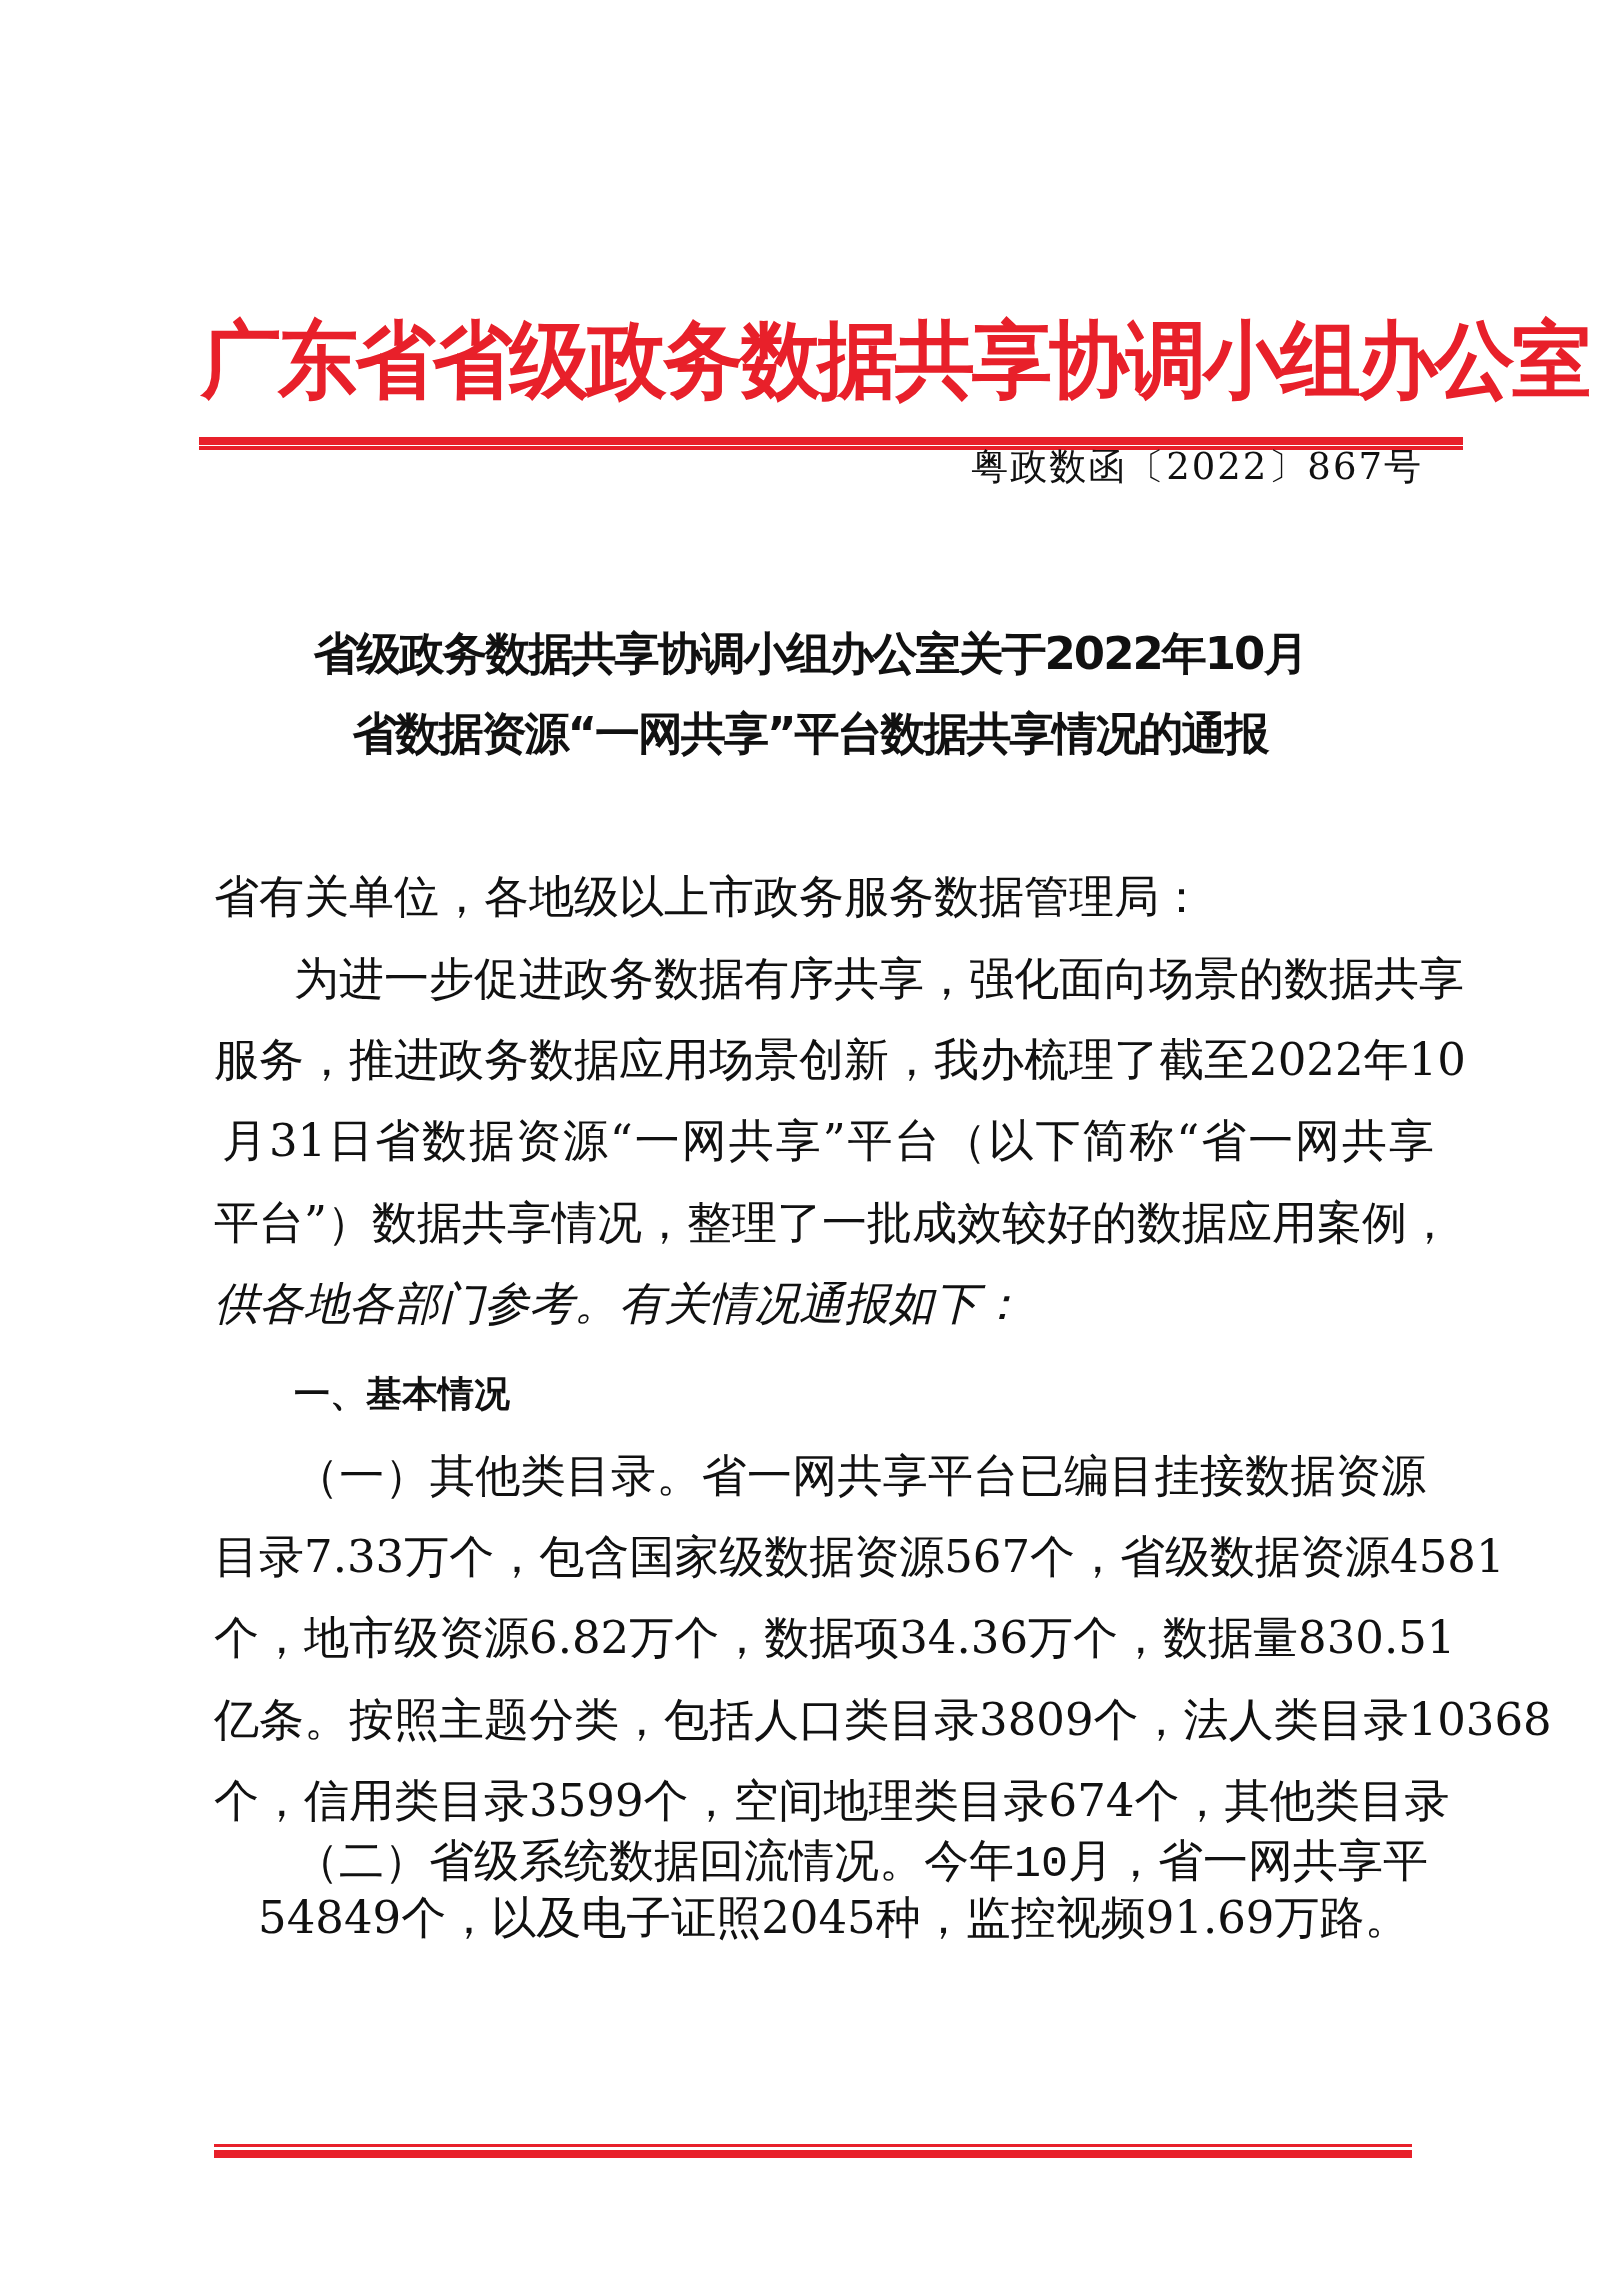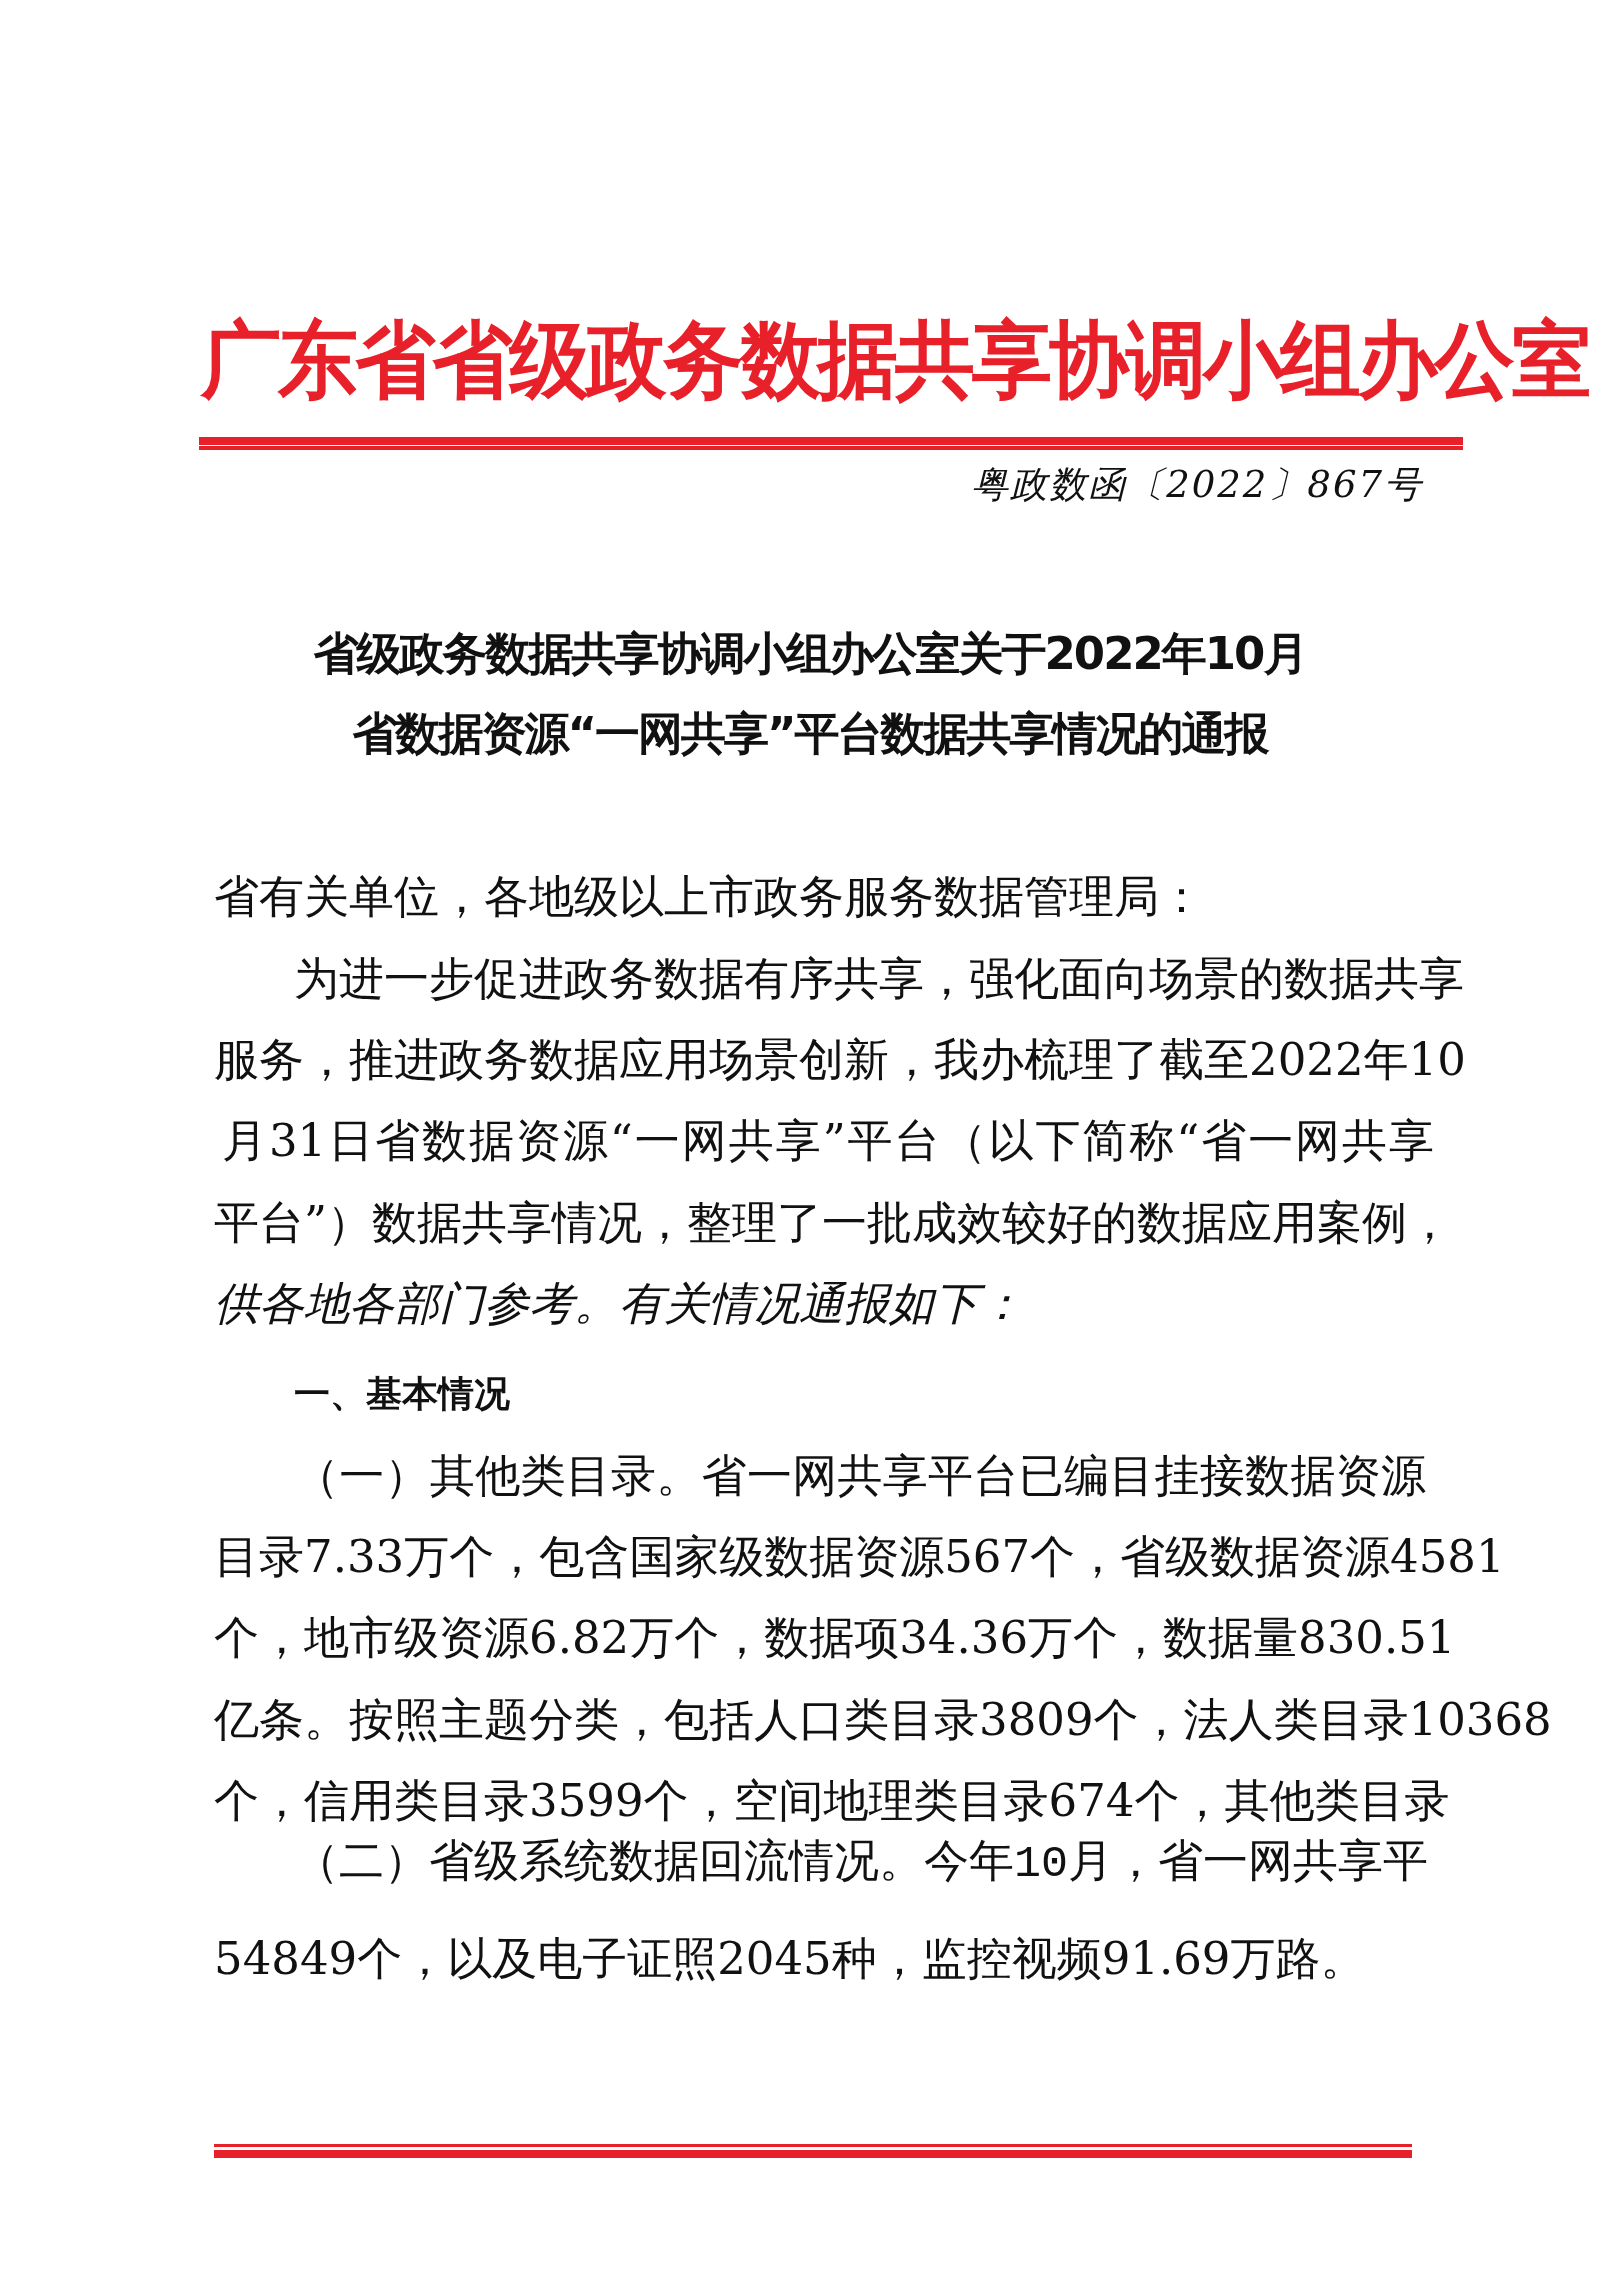--- a/index.html
+++ b/index.html
@@ -7,22 +7,22 @@
     .abs { position: absolute; }
     .org-title {
       left: 201px; top: 312px; width: 1264px; height: 98px;
       color: #E8202A; font-family: "DejaVu Sans", "Liberation Sans", sans-serif;
       font-weight: bold; font-size: 80px; line-height: 98px; text-align: center;
       letter-spacing: -2.9px; transform: scaleY(1.05); transform-origin: center; white-space: nowrap;
     }
     .top-rule { left: 199px; top: 437px; width: 1264px; height: 12.7px; background: #E8202A; }
     .top-rule .gap { position: absolute; left: 0; right: 0; top: 7.8px; height: 1px; background: #ffffff; }
     .doc-number {
-      right: 198px; top: 460px; font-size: 37px; line-height: 49px; white-space: nowrap;
-      font-family: "DejaVu Serif", "Liberation Serif", serif; letter-spacing: 2px; font-style: italic;
+      right: 198px; top: 442px; font-size: 37px; line-height: 49px; white-space: nowrap;
+      font-family: "DejaVu Serif", "Liberation Serif", serif; letter-spacing: 2px;
     }
     .doc-title {
       left: 176px; width: 1268px; text-align: center; font-family: "DejaVu Sans", "Liberation Sans", sans-serif;
       font-weight: bold; font-size: 45px; line-height: 80px; letter-spacing: -2px; white-space: nowrap;
     }
     .doc-title.l1 { top: 614px; }
     .doc-title.l2 { top: 694px; }
     .para-line {
       left: 214px; width: 1212px; font-size: 45px; line-height: 59px; white-space: nowrap;
       font-family: "DejaVu Serif", "Liberation Serif", serif; text-align: justify; text-align-last: justify;
@@ -57,21 +57,21 @@
 <div class="abs para-line" style="top:1193px;">平台”）数据共享情况，整理了一批成效较好的数据应用案例，</div>
 <div class="abs para-line last" style="top:1274px;font-style:italic;">供各地各部门参考。有关情况通报如下：</div>
 
 <div class="abs heading-1">一、基本情况</div>
 
 <div class="abs para-line indent" style="top:1446px;">（一）其他类目录。省一网共享平台已编目挂接数据资源</div>
 <div class="abs para-line" style="top:1527px;">目录7.33万个，包含国家级数据资源567个，省级数据资源4581</div>
 <div class="abs para-line" style="top:1608px;">个，地市级资源6.82万个，数据项34.36万个，数据量830.51</div>
 <div class="abs para-line" style="top:1690px;">亿条。按照主题分类，包括人口类目录3809个，法人类目录10368</div>
 <div class="abs para-line" style="top:1771px;">个，信用类目录3599个，空间地理类目录674个，其他类目录</div>
-<div class="abs para-line last" style="top:1929px;">54849个，以及电子证照2045种，监控视频91.69万路。</div>
+<div class="abs para-line last" style="top:1888px;margin-left:44px;">54849个，以及电子证照2045种，监控视频91.69万路。</div>
 
 <div class="abs para-line indent" style="top:1835px;font-family:Liberation Mono, monospace;">（二）省级系统数据回流情况。今年10月，省一网共享平</div>
 
 <div class="abs footer-rule">
   <div class="thin"></div>
   <div class="thick"></div>
 </div>
 
 
 </body></html>

